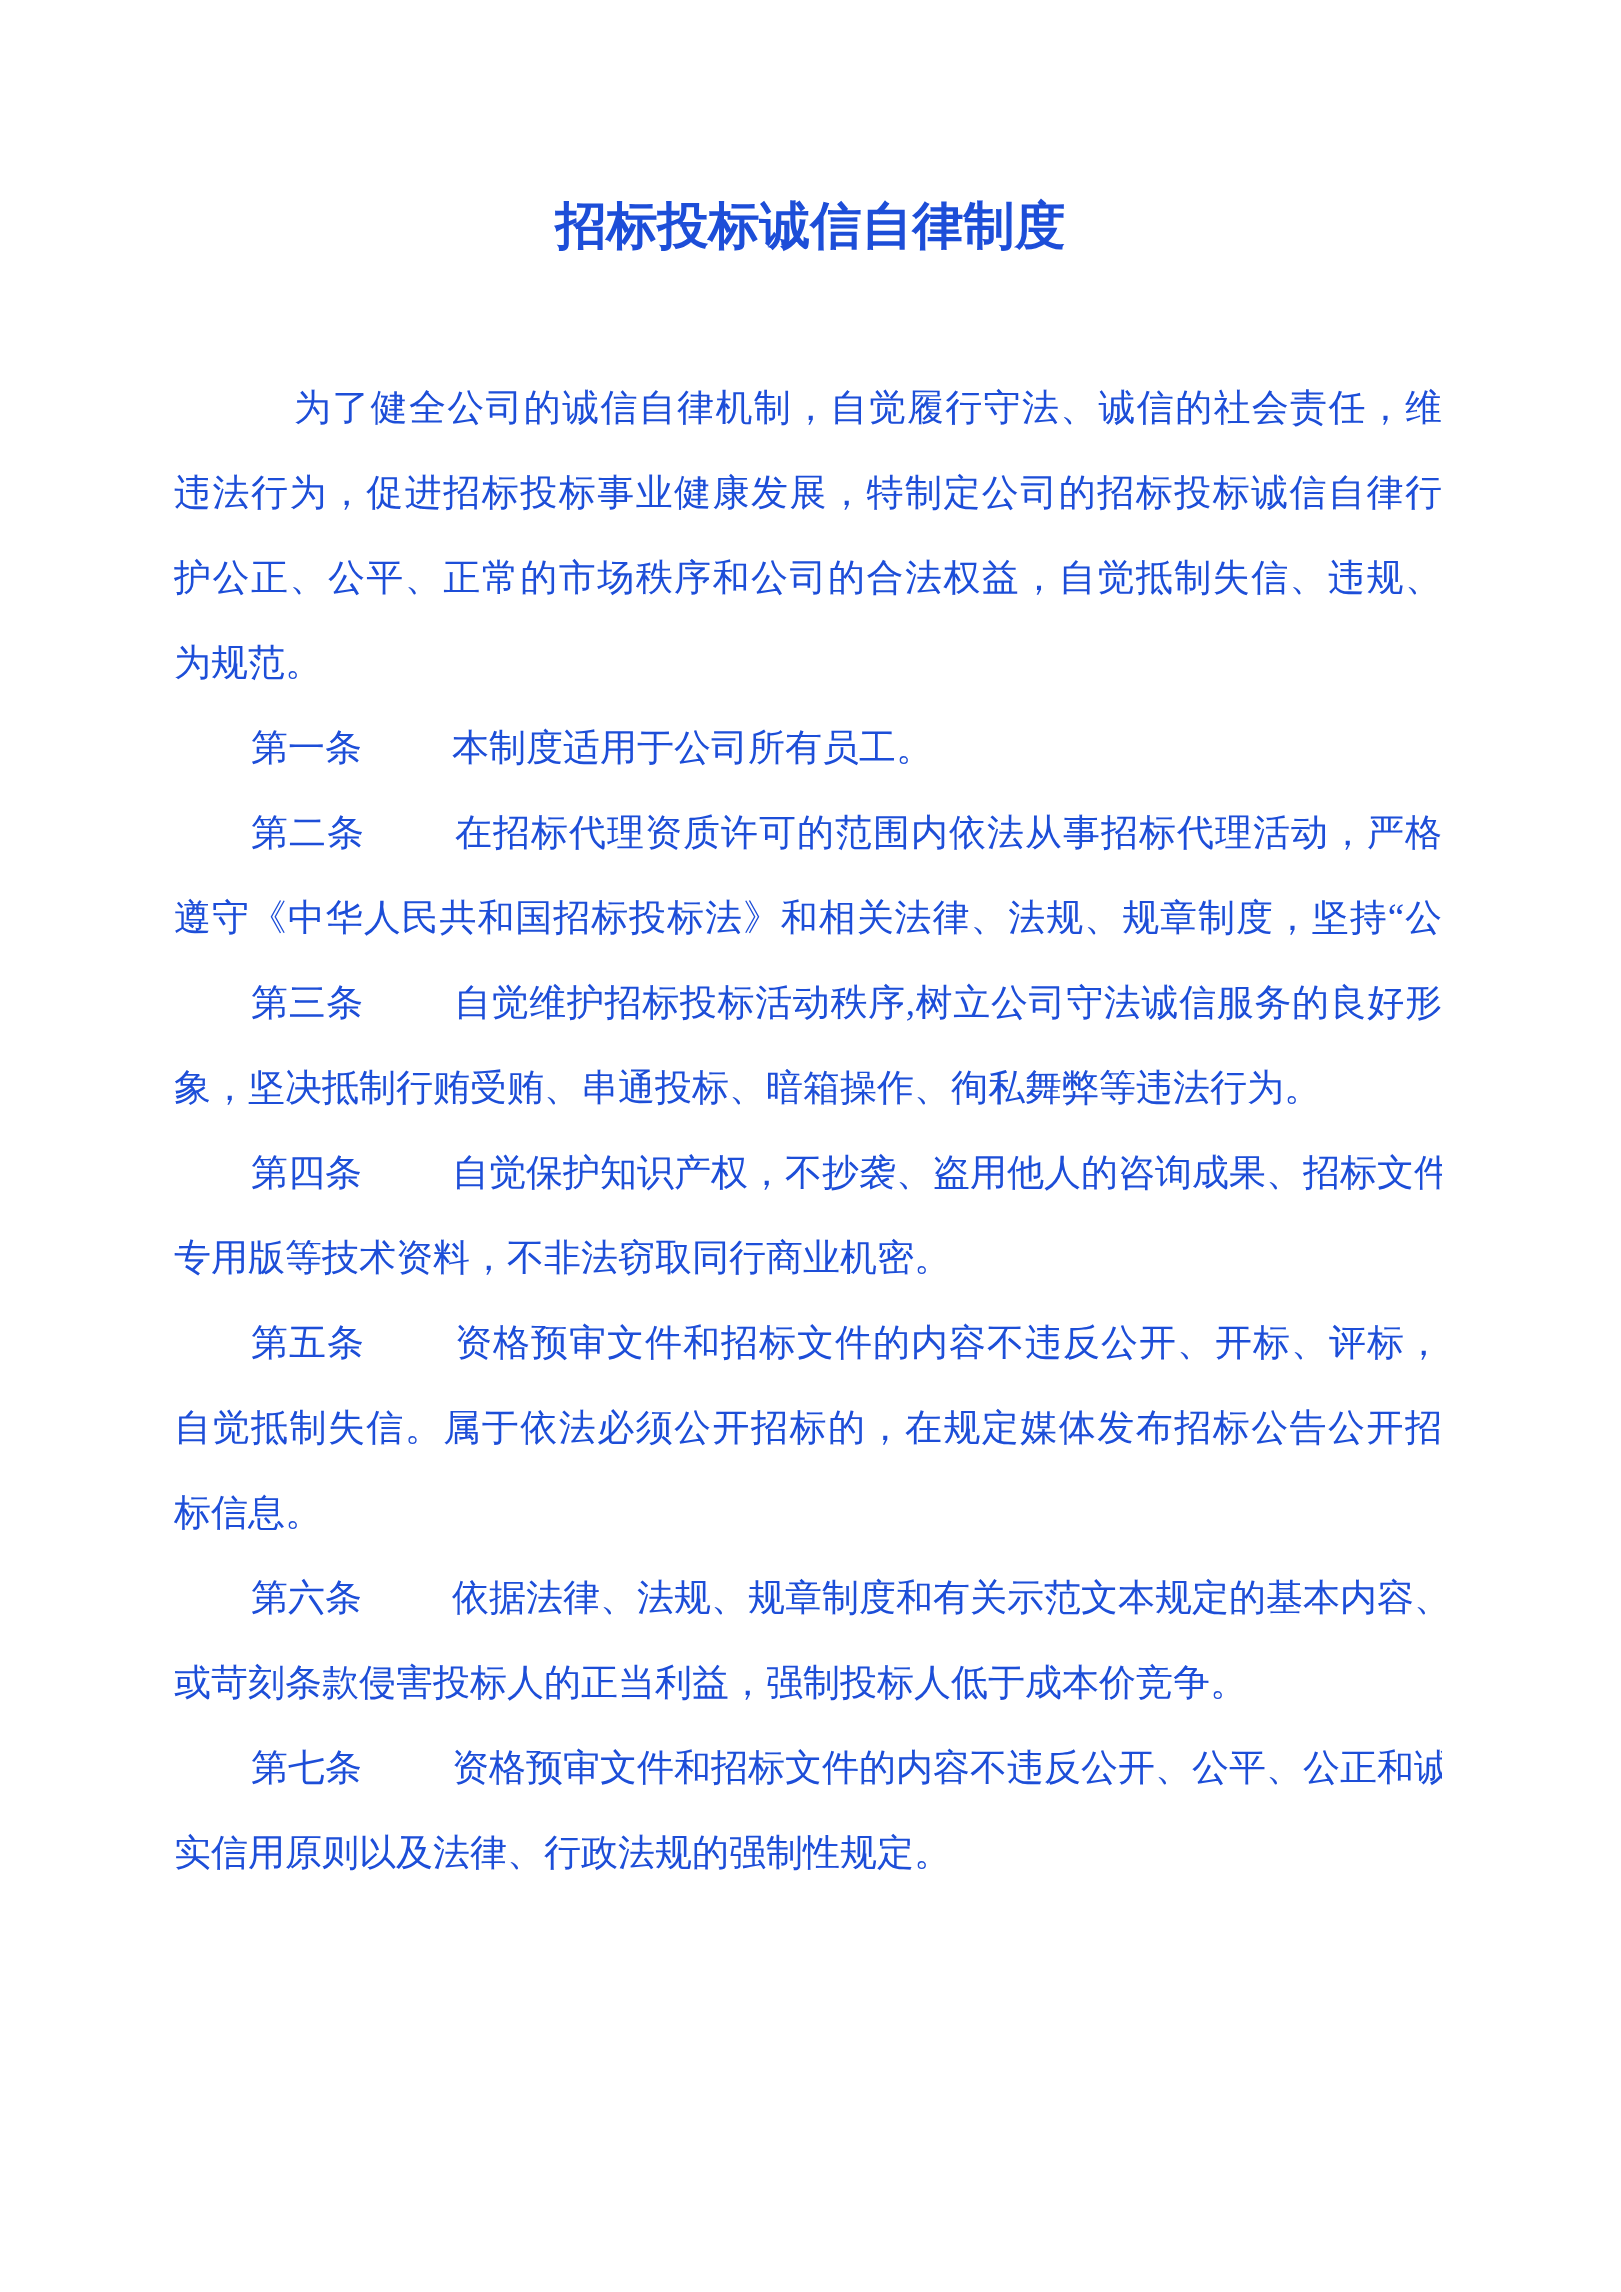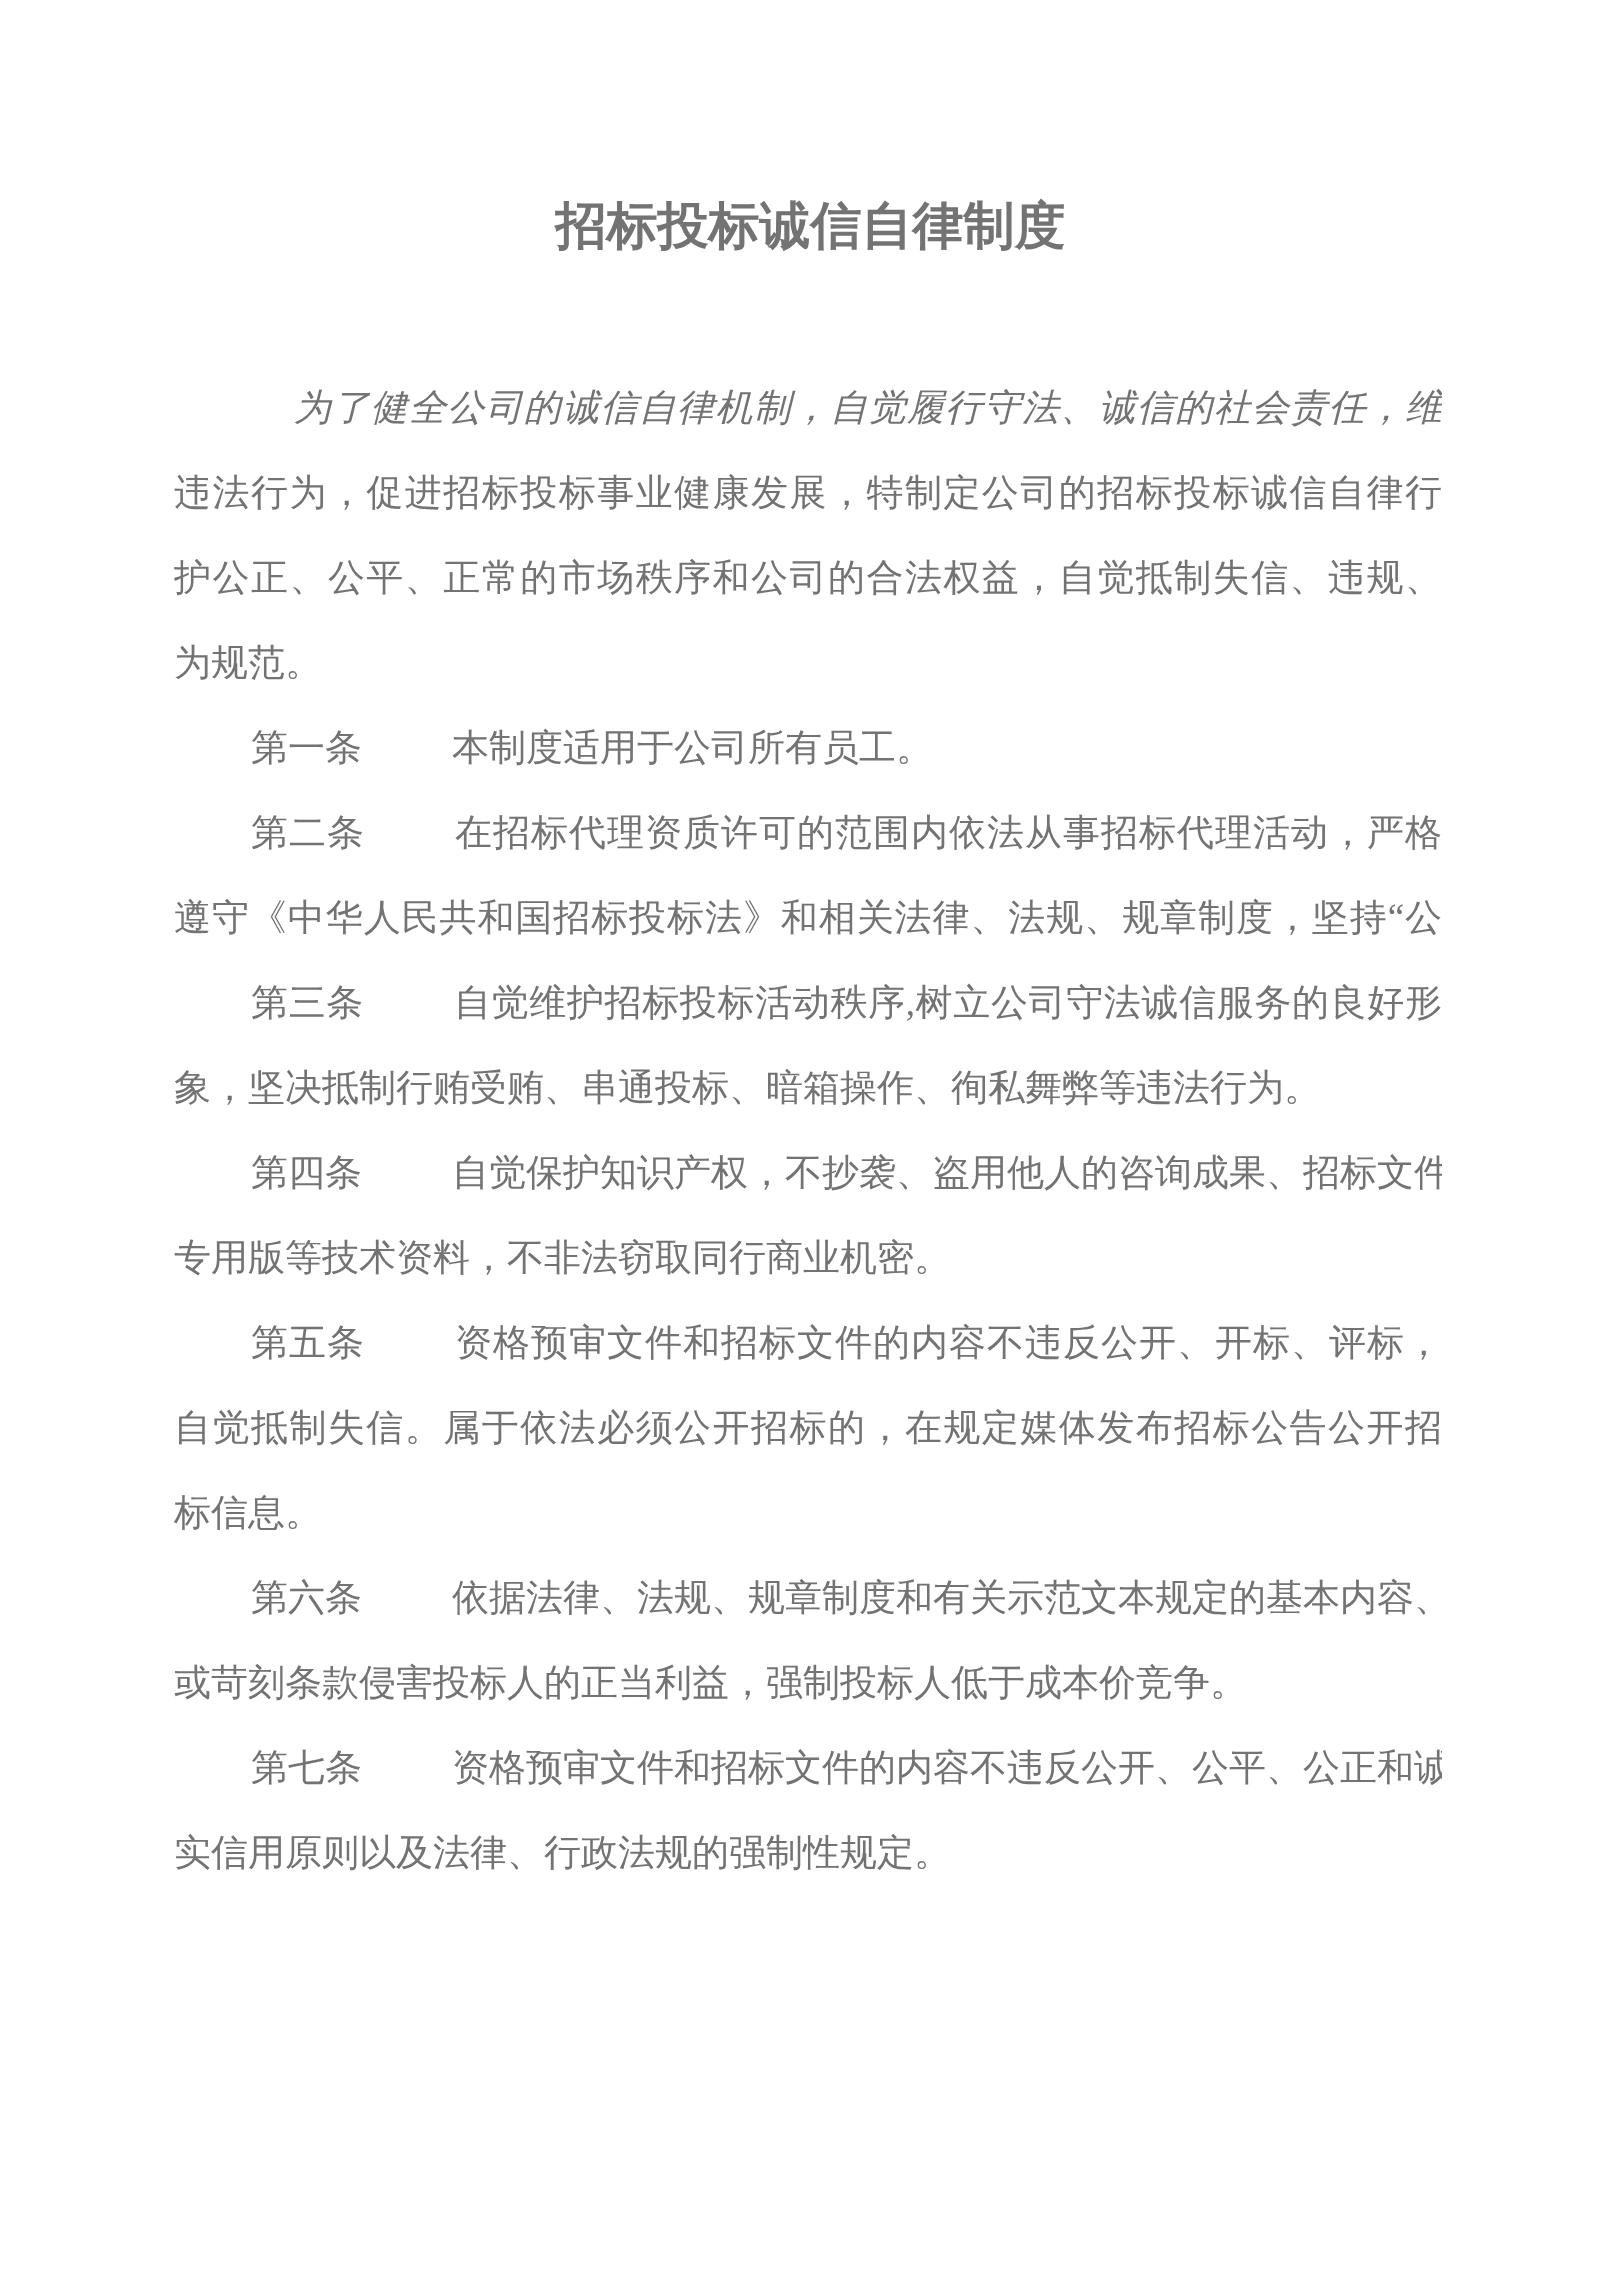--- a/index.html
+++ b/index.html
@@ -44,33 +44,32 @@
     text-align: justify;
     text-align-last: justify;
     white-space: nowrap;
     overflow: hidden;
   }
   .line.end {
     text-align-last: left;
   }
   .line.indent-intro {
     padding-left: 120px;
-    font-style: italic;
   }
   .line.indent-article {
     padding-left: 77px;
   }
   .article-label {
     margin-right: 90px;
   }
 </style>
 </head>
 <body>
 
-<div class="page" style="background: rgb(255, 255, 255); color: #737373;">
+<div class="page" style="background: rgb(255, 255, 255); color: #1d4ed8;">
   <div class="doc-title">招标投标诚信自律制度</div>
   <div class="doc-body">
       <div class="paragraph">
         <div class="line indent-intro"><span>为了健全公司的诚信自律机制，自觉履行守法、诚信的社会责任，维</span></div>
         <div class="line"><span>违法行为，促进招标投标事业健康发展，特制定公司的招标投标诚信自律行</span></div>
         <div class="line"><span>护公正、公平、正常的市场秩序和公司的合法权益，自觉抵制失信、违规、</span></div>
         <div class="line end"><span>为规范。</span></div>
       </div>
       <div class="paragraph">
         <div class="line indent-article end"><span class="article-label">第一条</span><span>本制度适用于公司所有员工。</span></div>

